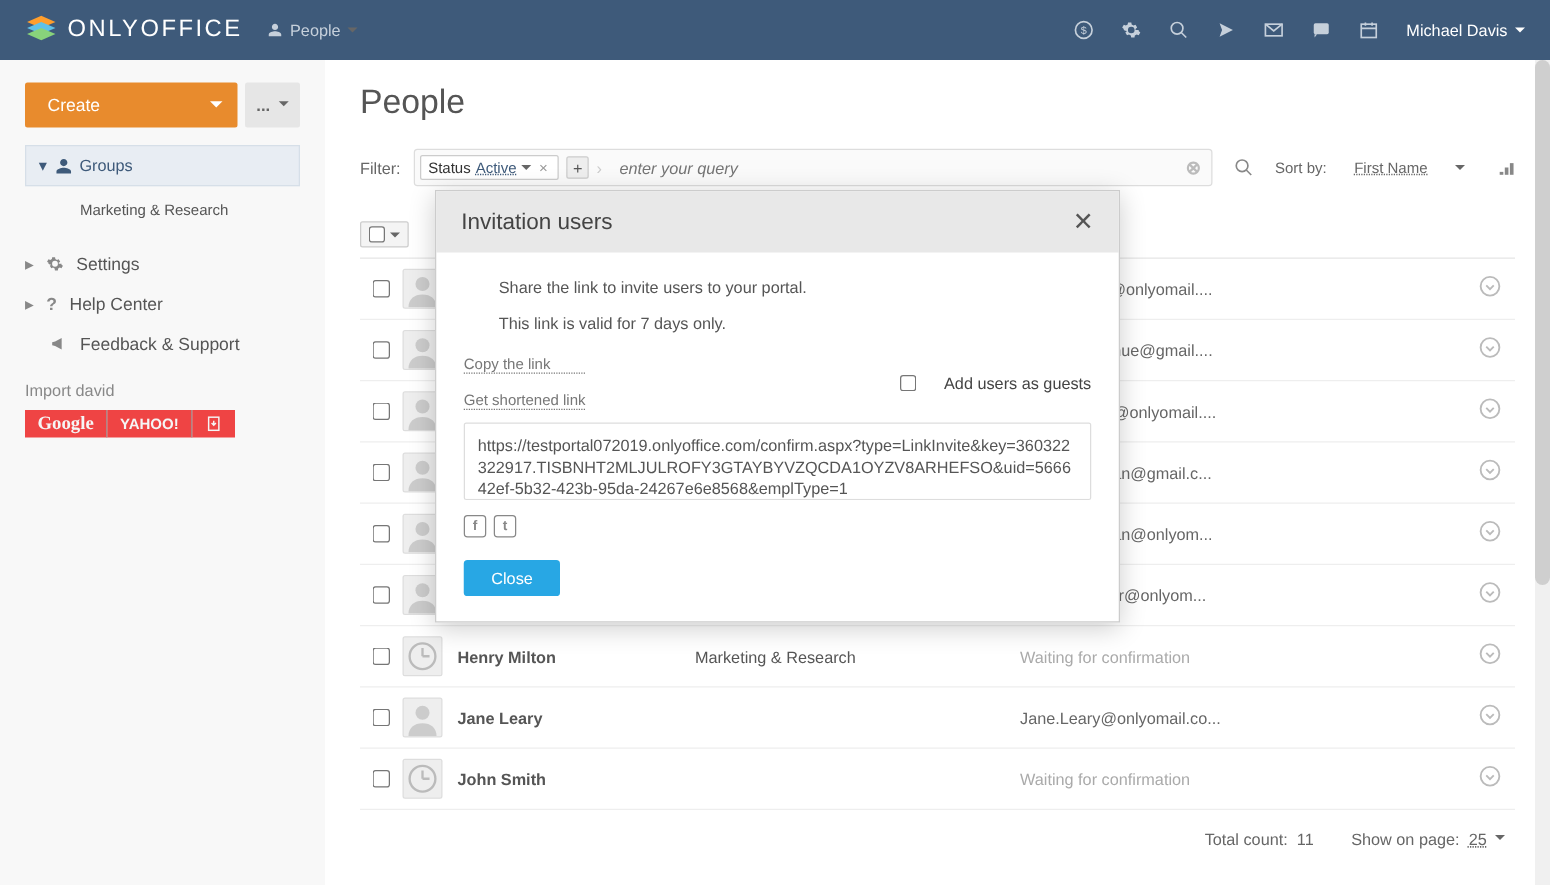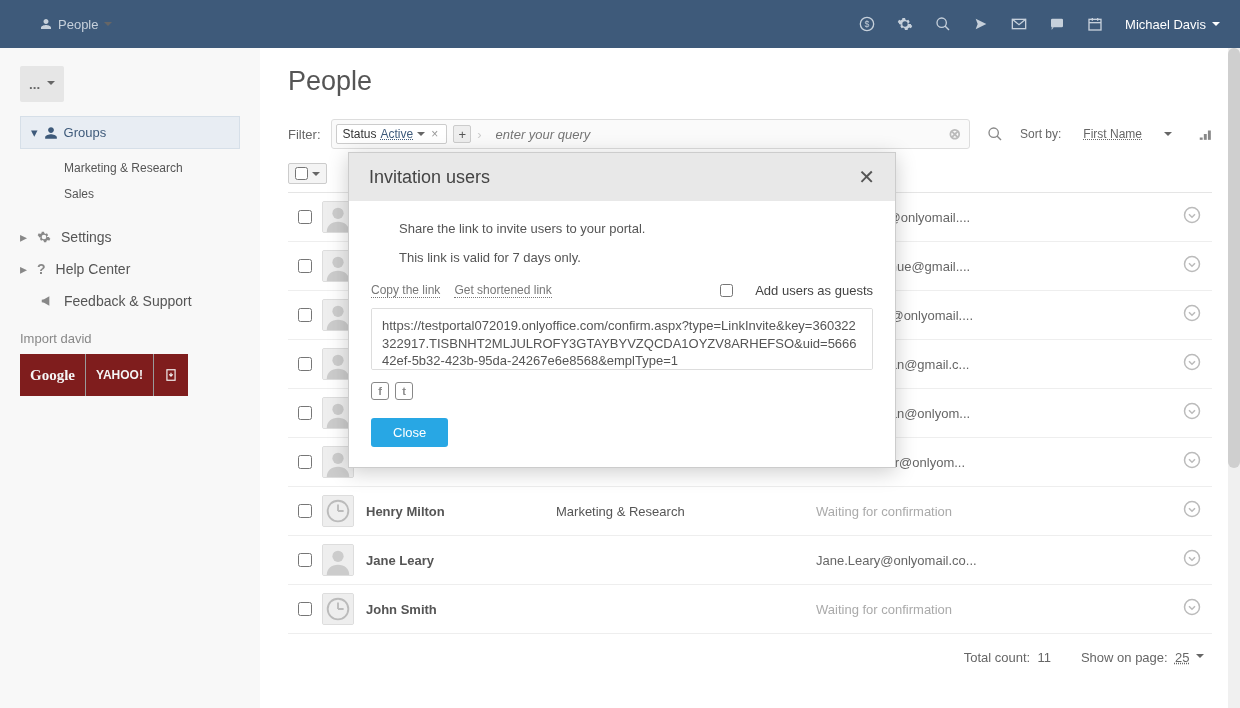--- a/index.html
+++ b/index.html
@@ -19,27 +19,27 @@
 .create-btn{flex:1;background:#e88b2d;color:#fff;border:none;height:36px;font-size:14px;border-radius:2px;cursor:pointer;position:relative;text-align:left;padding-left:18px;}
 .create-btn::after{content:"";position:absolute;right:12px;top:15px;border:5px solid transparent;border-top-color:#fff;}
 .other-btn{width:44px;height:36px;background:#e6e6e6;border:none;border-radius:2px;cursor:pointer;color:#666;font-weight:700;}
 .groups-hdr{background:#e8edf3;border:1px solid #d6dfe8;padding:8px 10px;display:flex;align-items:center;gap:6px;color:#3e5a7a;cursor:pointer;font-size:13px;}
 .side-list{list-style:none;padding:6px 0 14px 0;}
 .side-list li{padding:6px 0 6px 44px;cursor:pointer;color:#555;font-size:12px;}
 .side-menu{list-style:none;}
 .side-menu li{padding:8px 0;display:flex;align-items:center;gap:10px;color:#555;cursor:pointer;font-size:14px;}
 .imp-label{color:#888;margin-top:14px;margin-bottom:8px;font-size:13px;}
 .import-btns{display:flex;gap:0;}
-.import-btns .ibtn{background:#7f1d1d;color:#f5f5f5;height:42px;display:flex;align-items:center;justify-content:center;padding:0 10px;border-right:1px solid #9a9a9a;font-weight:700;cursor:pointer;font-size:15px;}
+.import-btns .ibtn{background:#ef4444;color:#f5f5f5;height:22px;display:flex;align-items:center;justify-content:center;padding:0 10px;border-right:1px solid #9a9a9a;font-weight:700;cursor:pointer;font-size:15px;}
 .import-btns .ibtn:first-child{border-radius:0;}
 .import-btns .ibtn:last-child{border-right:none;}
 
 .content{flex:1;padding:18px 28px 0 28px;position:relative;background:#fff;}
 .page-title{font-size:27px;color:#555;font-weight:400;margin-bottom:22px;}
-.filter-bar{display:flex;align-items:center;gap:10px;margin-bottom:6px;}
+.filter-bar{display:flex;align-items:center;gap:10px;margin-bottom:20px;}
 .flabel{color:#666;}
 .fbox{position:relative;flex:1;display:flex;align-items:center;border:1px solid #ddd;border-radius:3px;height:30px;background:#fafafa;}
 .filter-status-chip{display:flex;align-items:center;gap:4px;border:1px solid #ccc;background:#fff;border-radius:2px;padding:2px 6px;margin-left:4px;font-size:12px;}
 .filter-status-chip .chip-val{color:#3e5a7a;text-decoration:dotted underline;}
 .chip-x{color:#999;cursor:pointer;padding:0 2px;}
 .plus-btn{border:1px solid #ccc;background:#eee;width:18px;height:18px;margin-left:6px;border-radius:2px;display:flex;align-items:center;justify-content:center;cursor:pointer;color:#555;font-size:13px;}
 .fquery{border:none;background:transparent;padding:0 8px;flex:1;color:#aaa;font-size:13px;outline:none;font-style:italic;}
 .clear-f{color:#bbb;padding:0 8px;cursor:pointer;font-size:15px;font-weight:700;}
 .search-ic{width:30px;height:30px;display:flex;align-items:center;justify-content:center;cursor:pointer;}
 .sort-wrap{display:flex;align-items:center;gap:22px;color:#666;font-size:12px;}
@@ -65,35 +65,43 @@
 
 
 .modal-overlay{position:absolute;left:0;right:0;top:0;bottom:0;pointer-events:none;}
 .modal{position:absolute;left:348px;top:152px;width:548px;background:#fff;border:1px solid #ccc;box-shadow:0 4px 20px rgba(0,0,0,.2);pointer-events:auto;}
 .modal-hdr{background:#e8e8e8;padding:12px 20px;display:flex;align-items:center;justify-content:space-between;}
 .modal-hdr h3{font-weight:400;font-size:18px;color:#444;}
 .modal-close{cursor:pointer;font-size:20px;color:#555;}
 .modal-body{padding:20px 22px;}
 .mb-p{color:#555;margin-bottom:14px;font-size:13px;margin-left:28px;}
 .link-actions{display:flex;align-items:center;justify-content:space-between;margin-bottom:10px;margin-top:18px;}
-.link-actions .la-left{display:flex;gap:14px;}
+.link-actions .la-left{display:flex;gap:14px;flex-direction:column;}
 .link-actions a{color:#777;font-size:12px;text-decoration:none;border-bottom:1px dotted #777;cursor:pointer;}
 .guest-chk{display:flex;align-items:center;gap:22px;font-size:13px;color:#444;}
 .link-box{border:1px solid #ddd;border-radius:2px;padding:8px 10px;font-size:13px;color:#555;word-break:break-all;line-height:1.35;background:#fff;margin-bottom:12px;display:block;width:100%;font-family:inherit;resize:none;height:62px;}
 .share-icons{display:flex;gap:6px;margin-bottom:18px;}
 .share-icons .sic{width:18px;height:18px;border:1px solid #888;border-radius:3px;display:flex;align-items:center;justify-content:center;font-size:11px;font-weight:700;color:#888;cursor:pointer;}
 .close-btn{background:#28a7e4;color:#fff;border:none;border-radius:3px;padding:7px 22px;font-size:13px;cursor:pointer;}
 
 .scrollbar{position:absolute;right:0;top:48px;bottom:0;width:12px;background:#f0f0f0;}
 .scroll-thumb{position:absolute;top:0;width:12px;height:420px;background:#cfcfcf;border-radius:6px;}
 </style>
 </head>
 <body>
 
 <div class="header">
+  <div class="logo-wrap">
+    <svg class="logo-icon" viewBox="0 0 32 32">
+      <polygon points="16,2 30,8 16,14 2,8" fill="#ff9e2c"></polygon>
+      <polygon points="16,8 30,14 16,20 2,14" fill="#5fc1e8"></polygon>
+      <polygon points="16,14 30,20 16,26 2,20" fill="#88d37b"></polygon>
+    </svg>
+    <span class="logo-text">ONLYOFFICE</span>
+  </div>
   <div class="module-sel">
     <svg width="12" height="12" viewBox="0 0 24 24" fill="#c6d0db">
         <path d="M12 12c2.7 0 5-2.3 5-5s-2.3-5-5-5-5 2.3-5 5 2.3 5 5 5zm0 2c-3.3 0-10 1.7-10 5v3h20v-3c0-3.3-6.7-5-10-5z"></path>
       </svg>
     <span>People</span>
     <span class="arrow-dn"></span>
   </div>
   <div class="hdr-right">
     <svg class="hdr-icon" viewBox="0 0 24 24">
         <circle cx="12" cy="12" r="10" fill="none" stroke="#c6d0db" stroke-width="2"></circle>
@@ -127,35 +135,35 @@
       <span>Michael Davis</span>
       <span class="arrow-dn" style="border-top-color:#fff;"></span>
     </div>
   </div>
 </div>
 
 <div class="main">
 
   <div class="sidebar">
     <div class="btn-row">
+      <button class="create-btn">Create</button>
       <button class="other-btn">
         <span>...</span>
         <span class="arrow-dn" style="display:inline-block;margin-left:3px;"></span>
       </button>
     </div>
     <div class="groups-hdr">
       <span style="color:#3e5a7a;">▾</span>
       <svg width="14" height="14" viewBox="0 0 24 24" fill="#3e5a7a">
           <path d="M12 12c2.7 0 5-2.3 5-5s-2.3-5-5-5-5 2.3-5 5 2.3 5 5 5zm0 2c-3.3 0-10 1.7-10 5v3h20v-3c0-3.3-6.7-5-10-5z"></path>
         </svg>
       <span>Groups</span>
     </div>
     <ul class="side-list">
       <li>Marketing &amp; Research</li>
-      <li>Sales</li>
     </ul>
     <ul class="side-menu">
       <li>
         <span style="color:#888;">▸</span>
         <svg width="14" height="14" viewBox="0 0 24 24" fill="#888">
             <path d="M12 8a4 4 0 100 8 4 4 0 000-8zm9 4a9 9 0 01-.1 1.3l2 1.6-2 3.4-2.4-1a8 8 0 01-2.2 1.3l-.4 2.5h-4l-.4-2.5a8 8 0 01-2.2-1.3l-2.4 1-2-3.4 2-1.6A9 9 0 013 12c0-.4 0-.9.1-1.3l-2-1.6 2-3.4 2.4 1A8 8 0 017.7 5.4L8.1 3h4l.4 2.4a8 8 0 012.2 1.3l2.4-1 2 3.4-2 1.6c.1.4.1.9.1 1.3z"></path>
           </svg>
         <span>Settings</span>
       </li>
       <li>

